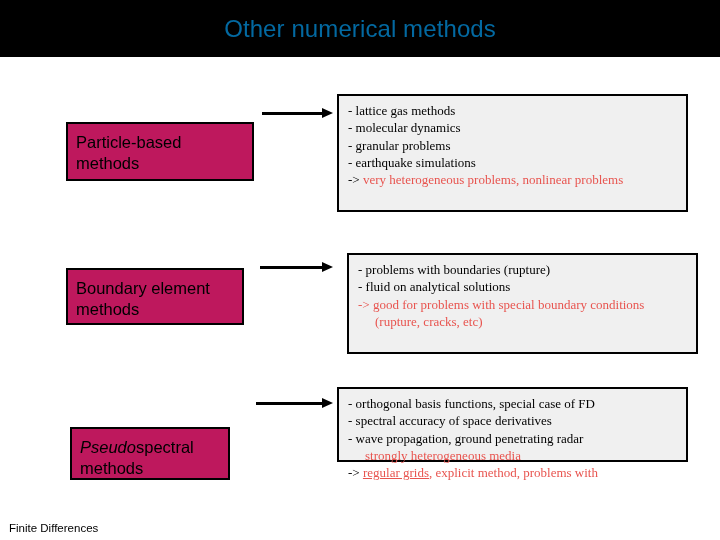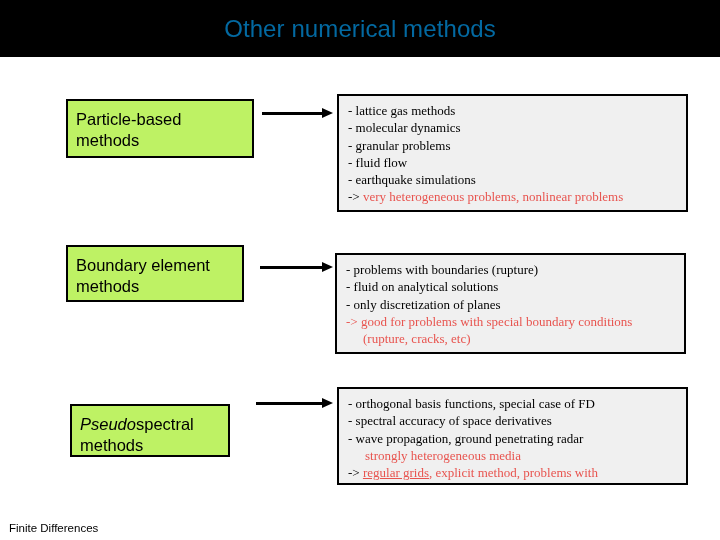--- a/index.html
+++ b/index.html
@@ -40,28 +40,29 @@
     color: #0369a1;
     font-size: 24px;
     font-family: "Liberation Sans", sans-serif;
     letter-spacing: 0.1px;
     white-space: nowrap;
   }
 
   
   .label-box {
     position: absolute;
-    background: #bef264;
+    background: #be185d;
     border: 2px solid #000000;
     box-sizing: border-box;
     color: #000000;
     font-size: 16.5px;
     line-height: 21px;
     padding: 8px 0 0 8px;
     font-family: "Liberation Sans", sans-serif;
+    margin-top: 23px;
   }
   .label-box .ln { display: block; white-space: nowrap; }
   .label-box .ital { font-style: italic; }
 
   #label-box-1 { left: 66px;  top: 99px;  width: 188px; height: 59px; }
   #label-box-2 { left: 66px;  top: 245px; width: 178px; height: 57px; }
   #label-box-3 { left: 70px;  top: 404px; width: 160px; height: 53px; }
 
   
   .arrow {
@@ -105,22 +106,22 @@
     line-height: 17.3px;
     color: #000000;
     font-family: Liberation Serif, serif;
   }
   .detail-box .item { display: block; white-space: nowrap; }
   .detail-box .red { color: #e8544f; }
   .detail-box .ul  { text-decoration: underline; }
   .detail-box .indent { padding-left: 17px; }
 
   #detail-box-1 { left: 337px; top: 94px;  width: 351px; height: 118px; }
-  #detail-box-2 { left: 335px; top: 253px; width: 351px; height: 101px; }
-  #detail-box-3 { left: 337px; top: 387px; width: 351px; height: 98px; }
+  #detail-box-2 { left: 347px; top: 253px; width: 351px; height: 101px; }
+  #detail-box-3 { left: 337px; top: 387px; width: 351px; height: 75px; }
 
   
   .footer {
     position: absolute;
     left: 9px;
     top: 522px;
     font-size: 11.5px;
     color: #000000;
     font-family: "Liberation Sans", sans-serif;
     white-space: nowrap;
@@ -144,41 +145,39 @@
 
   <div class="arrow" id="arrow-1">
     <div class="shaft"></div>
     <div class="head"></div>
   </div>
 
   <div class="detail-box" id="detail-box-1">
     <span class="item">-  lattice gas methods</span>
     <span class="item">-  molecular dynamics</span>
     <span class="item">- granular problems</span>
-    <span class="item">- fluid flow</span>
     <span class="item">- earthquake simulations</span>
     <span class="item"><span>-&gt; </span><span class="red">very heterogeneous problems, nonlinear problems</span></span>
   </div>
 
   <div class="label-box" id="label-box-2">
     <span class="ln">
       <span class="ital"></span><span>Boundary element</span>
     </span>
     <span class="ln">methods</span>
   </div>
 
   <div class="arrow" id="arrow-2">
     <div class="shaft"></div>
     <div class="head"></div>
   </div>
 
   <div class="detail-box" id="detail-box-2">
     <span class="item">-  problems with boundaries (rupture)</span>
     <span class="item">-  fluid on analytical solutions</span>
-    <span class="item">- only discretization of planes</span>
     <span class="item red">-&gt; good for problems with special boundary conditions</span>
     <span class="item red indent">(rupture, cracks, etc)</span>
   </div>
 
   <div class="label-box" id="label-box-3">
     <span class="ln">
       <span class="ital">Pseudo</span><span>spectral</span>
     </span>
     <span class="ln">methods</span>
   </div>

